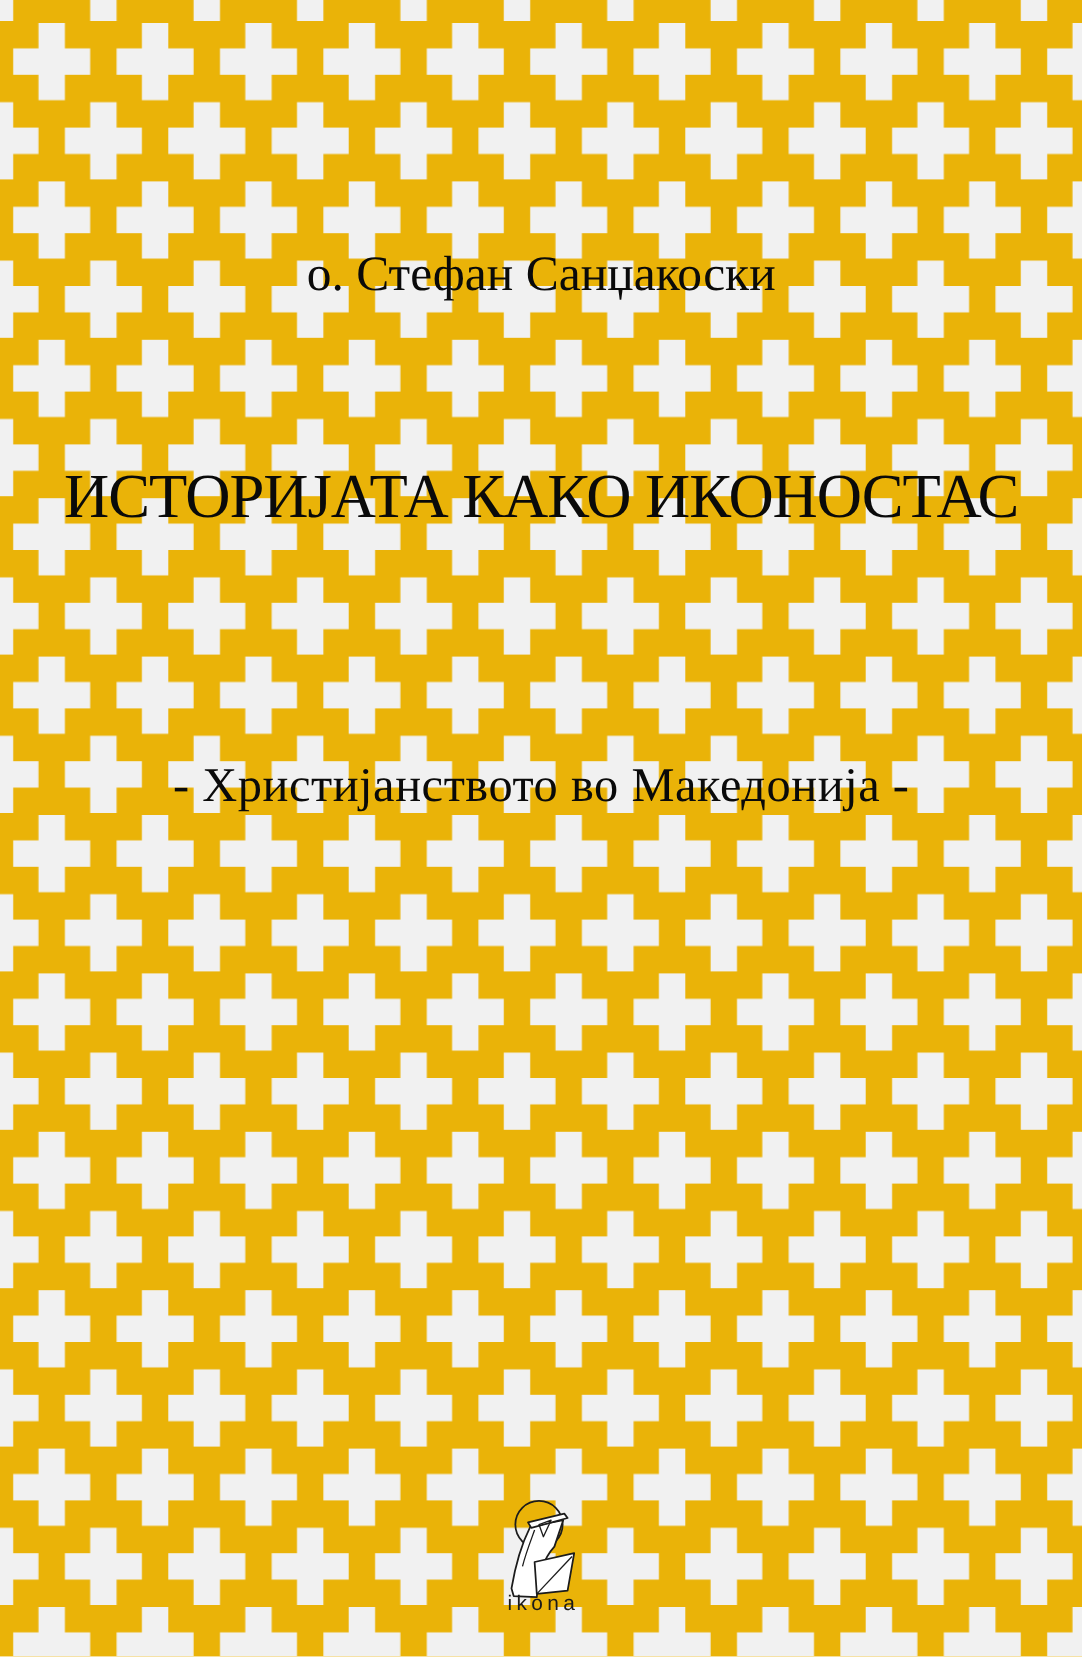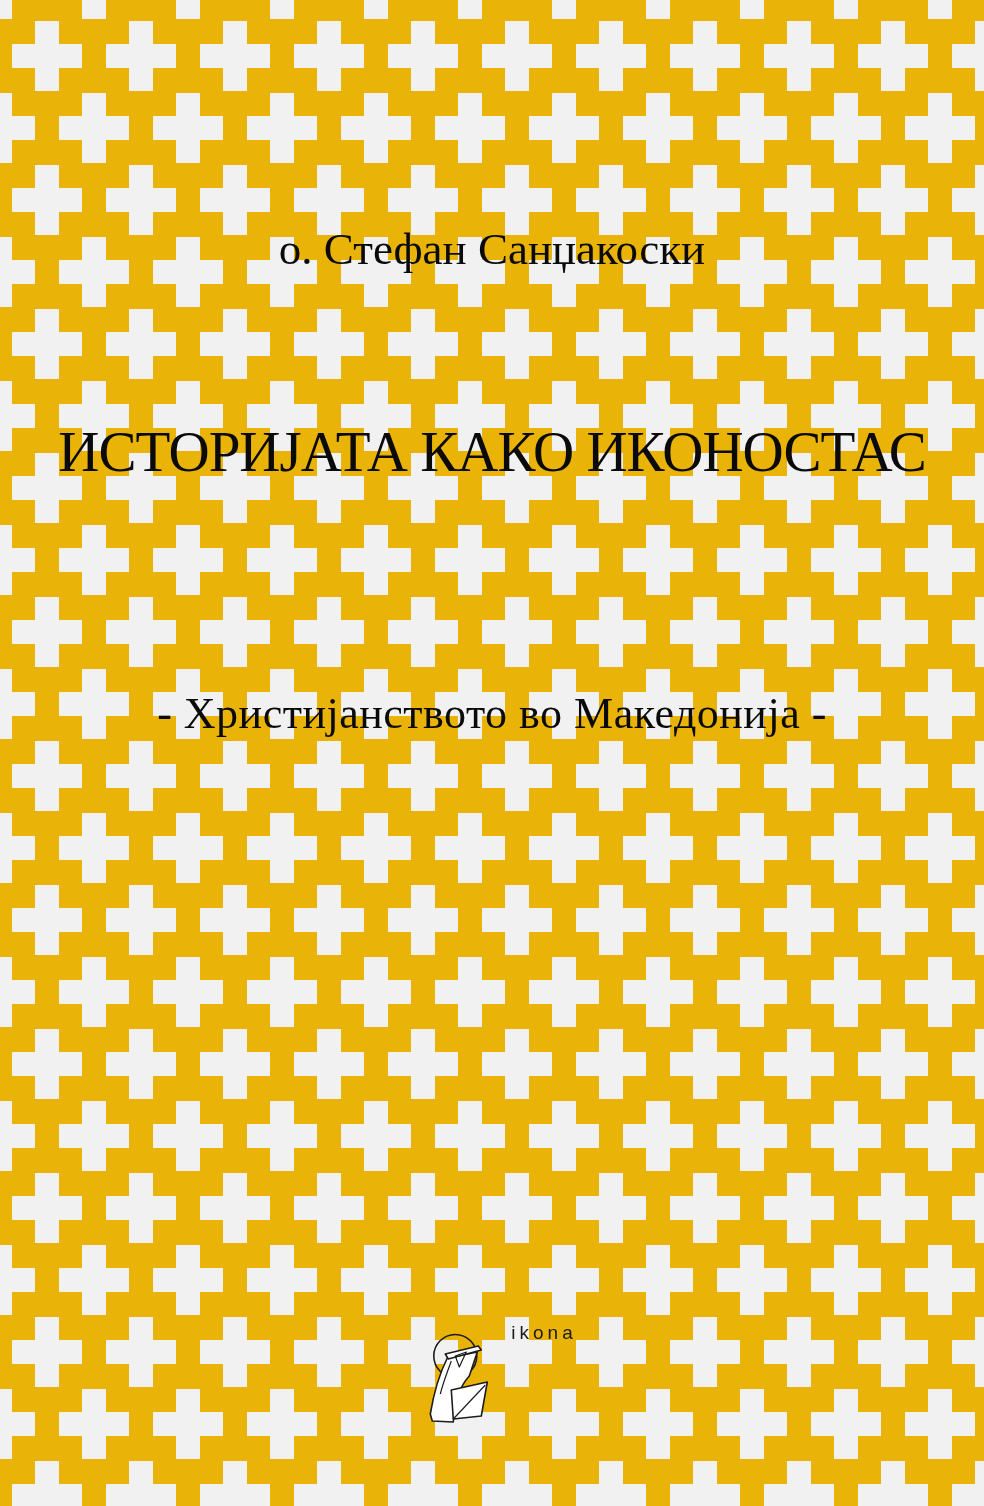--- a/index.html
+++ b/index.html
@@ -61,25 +61,26 @@
     letter-spacing: 0.5px;
     white-space: nowrap;
   }
   .subtitle-line-2 {
     font-size: 39px;
     line-height: 42px;
     white-space: nowrap;
   }
   .publisher-logo {
     position: absolute;
-    top: 1328px;
+    top: 1358px;
     left: 50%;
     transform: translateX(-50%);
     display: flex;
-    flex-direction: row;
+    flex-direction: column;
+    align-items: center;
     z-index: 1;
   }
   .publisher-logo svg {
     display: block;
   }
   .publisher-name {
     margin-top: -5px;
     font-family: "Liberation Sans", "DejaVu Sans", sans-serif;
     font-size: 19px;
     line-height: 20px;

